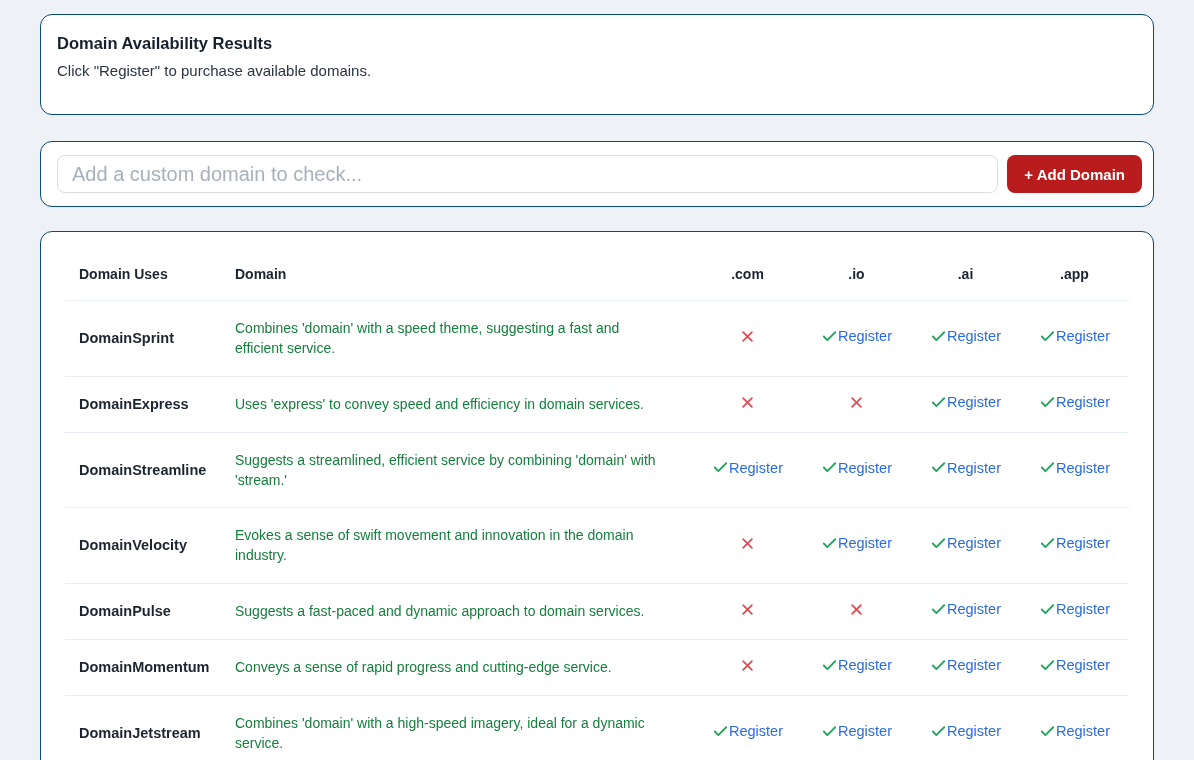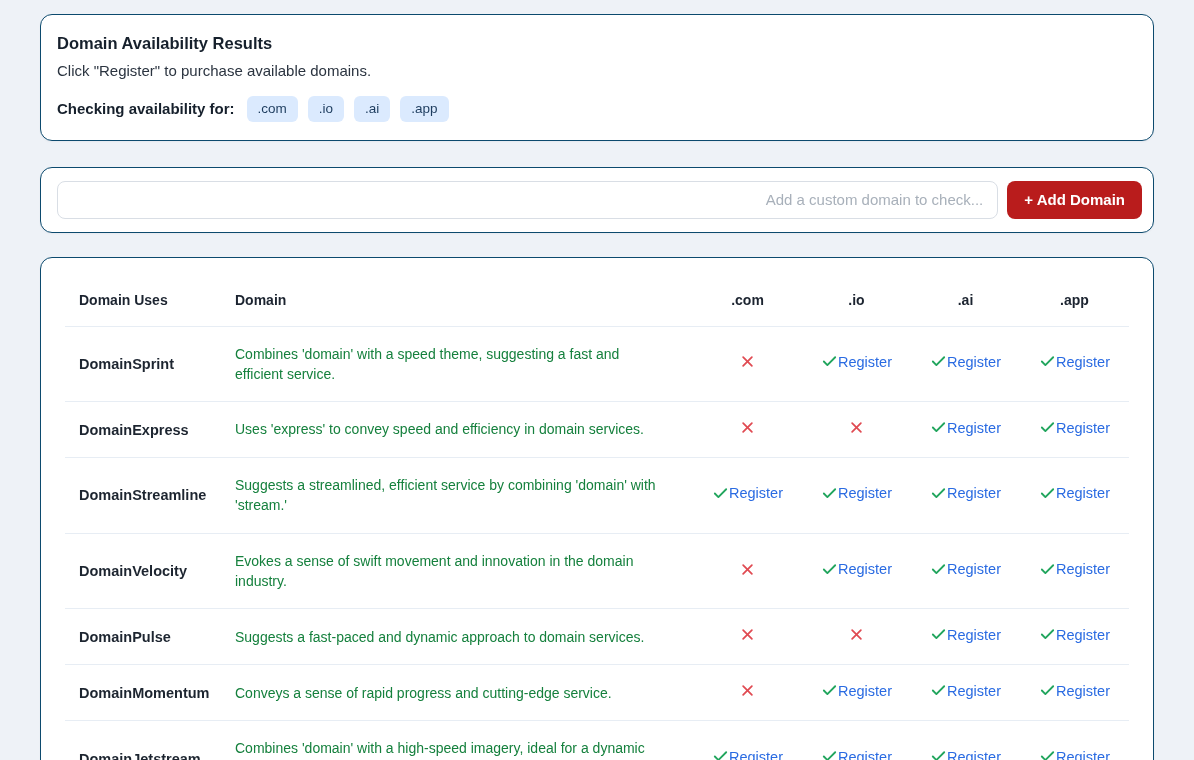--- a/index.html
+++ b/index.html
@@ -43,26 +43,25 @@
     gap: 9px;
     padding: 13px 11px 13px 16px;
     margin-bottom: 24px;
   }
   .domain-input {
     flex: 1;
     height: 38px;
     border: 1px solid #d9dee5;
     border-radius: 8px;
     padding: 0 14px;
-    font-size: 15px;
+    font-size: 20px;
     font-family: "Liberation Sans", sans-serif;
     color: #333;
     outline: none;
     background: #fff;
-    text-align: right;
   }
   .domain-input::placeholder { color: #a8b0ba; }
   .add-btn {
     background: #b91c1c;
     color: #ffffff;
     border: none;
     border-radius: 8px;
     height: 38px;
     padding: 0 17px;
     font-size: 15px;
@@ -111,29 +110,20 @@
   .check-icon svg { width: 17px; height: 17px; }
   .x-icon { color: #e04a52; }
   .x-icon svg { width: 15px; height: 15px; }
 </style>
 </head>
 <body>
 
 <div class="card header-card">
   <div class="title">Domain Availability Results</div>
   <div class="subtitle">Click "Register" to purchase available domains.</div>
-  <div class="checking-row">
-    <span class="checking-label">Checking availability for:</span>
-    <span class="badges">
-        <span class="tld-badge">.com</span>
-        <span class="tld-badge">.io</span>
-        <span class="tld-badge">.ai</span>
-        <span class="tld-badge">.app</span>
-      </span>
-  </div>
 </div>
 
 <div class="card toolbar-card">
   <input type="text" class="domain-input" placeholder="Add a custom domain to check..." style="">
   <button class="add-btn">+ Add Domain</button>
 </div>
 
 <div class="card table-card">
   <table>
     <thead>

